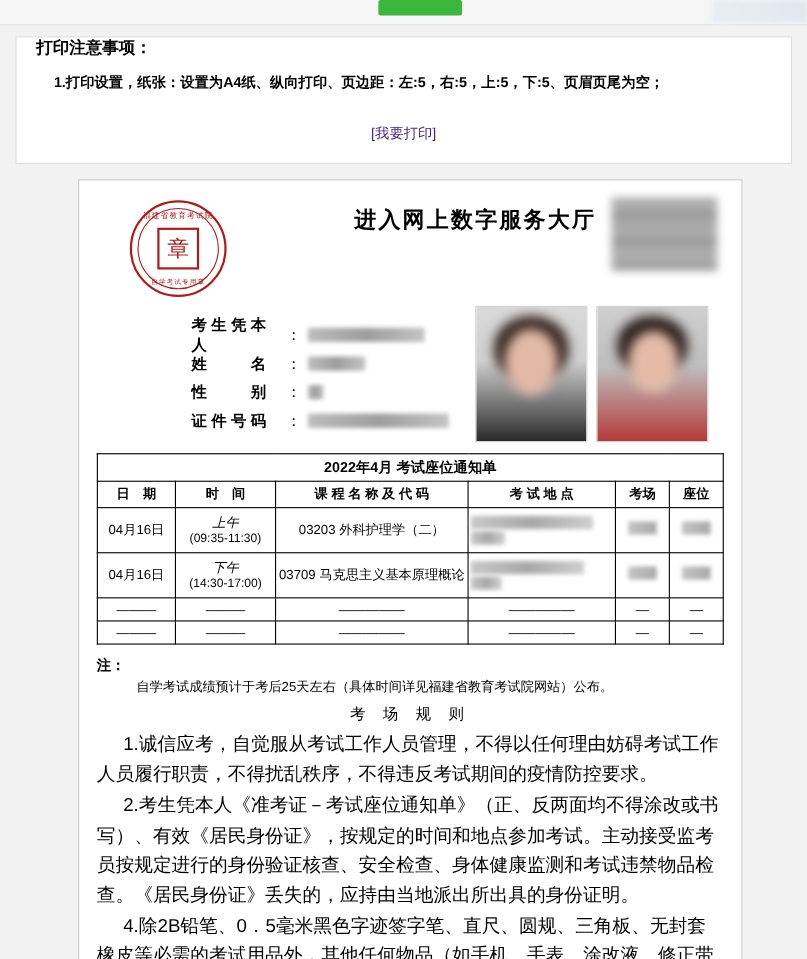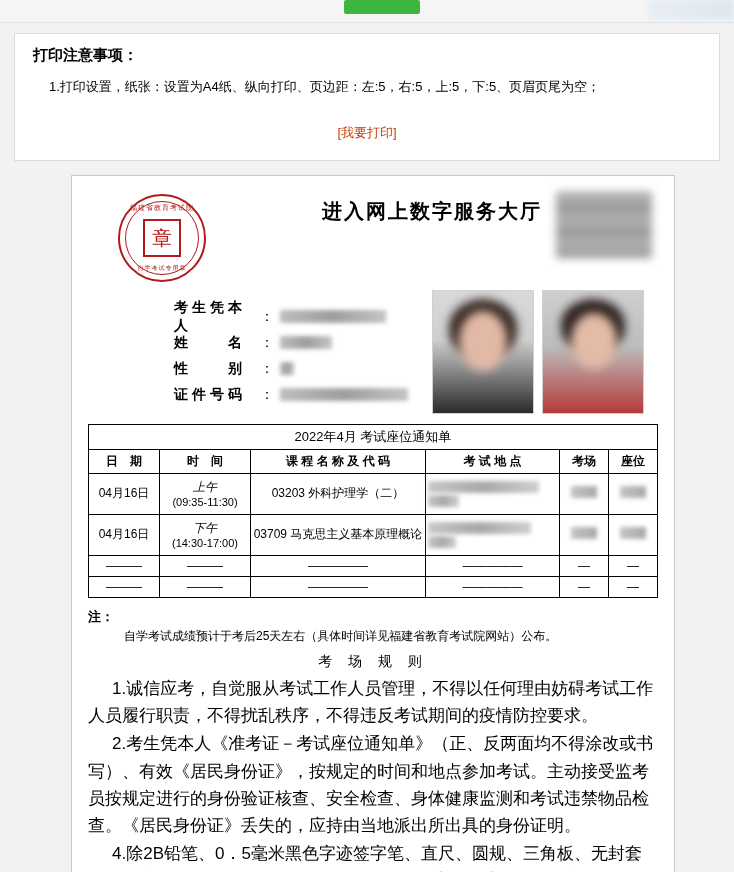--- a/index.html
+++ b/index.html
@@ -24,26 +24,26 @@
   .top-strip .blur-right{
     position:absolute;right:0;top:0;width:86px;height:20px;
     background:linear-gradient(90deg,#e8eef3,#dfe7ee);
     filter:blur(2px);
   }
   .page-wrap{padding:0 14px;}
   
   .notice-box{
     background:#fff;border:1px solid #dcdcdc;
     margin-top:10px;
-    padding:12px 18px 12px 18px;
+    padding:0 18px 12px 18px;
   }
   .notice-title{font-size:15px;font-weight:bold;margin-bottom:12px;}
-  .notice-line{font-size:13px;margin-left:16px;line-height:1.6;}
+  .notice-line{font-size:13px;margin-left:16px;line-height:1.6;font-weight:bold;}
   .print-link-row{text-align:center;margin-top:26px;margin-bottom:6px;}
-  .print-link{color:#c2410c;font-size:13px;text-decoration:none;}
+  .print-link{color:#4c1d95;font-size:13px;text-decoration:none;}
   
   .cert{
     background:#fff;
     border:1px solid #c9c9c9;
     margin:14px 45px 0 57px;
     padding:14px 16px 0 16px;
     position:relative;
   }
   .cert-head{display:flex;align-items:flex-start;position:relative;}
   .seal{
@@ -117,21 +117,21 @@
     background:#2f2420;filter:blur(5px);
   }
   
   table.seat{
     width:100%;border-collapse:collapse;margin-top:10px;
     font-size:12px;
   }
   table.seat th,table.seat td{
     border:1px solid #000;text-align:center;padding:3px 2px;
   }
-  .seat-caption{font-weight:normal;font-size:13px;padding:4px 0;}
+  .seat-caption{font-weight:bold;font-size:13px;padding:4px 0;}
   .col-date{width:66px;}
   .col-time{width:86px;}
   .col-course{width:170px;}
   .col-place{width:auto;}
   .col-room{width:44px;}
   .col-seat{width:44px;}
   td.course{text-align:left;padding-left:6px;}
   td.place{text-align:left;padding-left:6px;position:relative;height:34px;}
   .time-cell .t1{display:block;font-style:italic;}
   .time-cell .t2{display:block;font-size:11px;}

